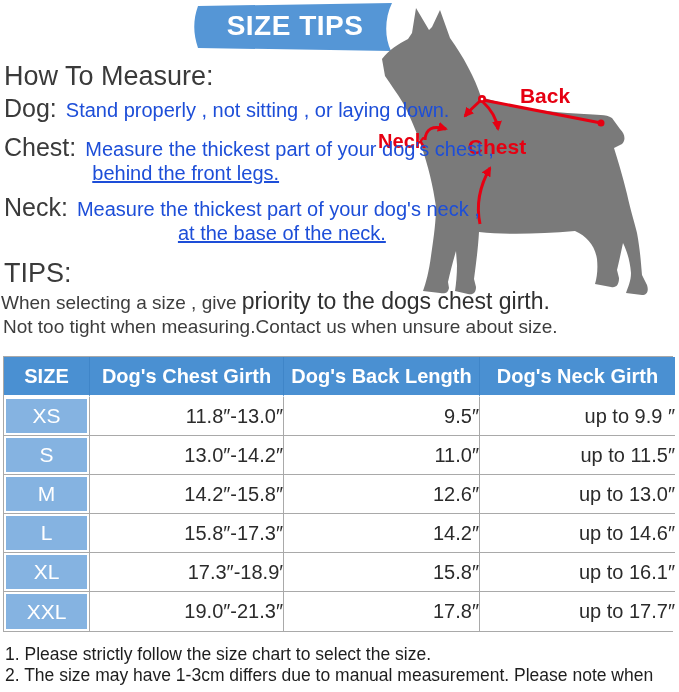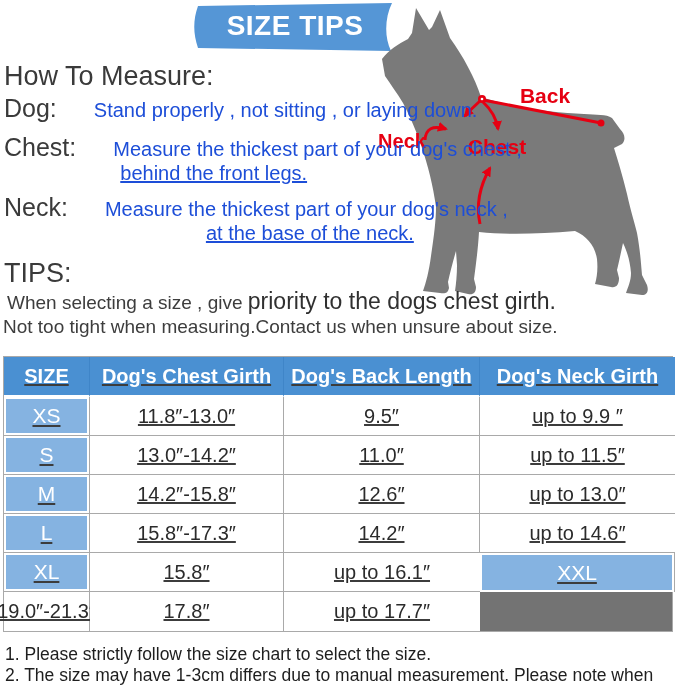--- a/index.html
+++ b/index.html
@@ -16,58 +16,57 @@
   #banner .banner-title {
     position:absolute; left:0; top:0; width:100%; height:100%;
     display:flex; align-items:center; justify-content:center;
     color:#fff; font-size:28px; font-weight:bold; letter-spacing:.5px;
     padding-bottom:2px; box-sizing:border-box;
   }
 
   
   .h1 { font-size:27px; color:#3a3a3a; }
   #howto-heading { left:4px; top:61px; }
-  .measure-row { display:flex; align-items:flex-start;gap:28px; }
+  .measure-row { display:flex; align-items:flex-start; }
   .measure-label { font-size:25px; color:#3a3a3a; line-height:26px; flex:0 0 auto; margin-right:9px; }
   .measure-lines { font-size:20px; color:#1d4ed8; line-height:24px; padding-top:3px; }
   .measure-lines .l2 { padding-left:7px;text-decoration:underline; }
   #row-dog   { left:4px; top:95px;  }
   #row-chest { left:4px; top:134px; }
   #row-neck  { left:4px; top:194px;text-align:center; }
 
   
   #tips-heading { left:4px; top:258px; }
-  #tips-line1 { left:7px; top:288px; font-size:19px; color:#3d3d3d; white-space:nowrap; }
+  #tips-line1 { left:1px; top:288px; font-size:19px; color:#3d3d3d; white-space:nowrap; }
   #tips-line1 .emph { font-size:23px; color:#303030; }
   #tips-line2 { left:3px; top:316px; font-size:19px; color:#3d3d3d; white-space:nowrap; }
 
   
   #dog-figure { left:379px; top:2px; width:284px; height:300px; }
   #dog-figure text { font-family:"Liberation Sans","DejaVu Sans",sans-serif; font-weight:bold; }
 
   
   #size-table {
     left:3px; top:356px; width:670px; box-sizing:border-box;
     border:1px solid #a9a9a9;
     display:grid;
     grid-template-columns:86px 194px 196px 195px;
     grid-template-rows:40px repeat(6,39px);
-    background:#737373;
-    text-decoration:underline;
+    background:#1d4ed8;
   }
   .th {
     background:#4a90d2; color:#fff; font-size:20px; font-weight:bold;
     display:flex; align-items:center; justify-content:center;
     border-right:1px solid #3f85c8; border-bottom:2px solid #fff;
     box-sizing:border-box;
   }
   .th:nth-child(4n) { border-right:none; }
   .td {
     background:#fff; color:#2b2b2b; font-size:20px;
-    display:flex; align-items:center; justify-content:center;
+    display:flex; align-items:center; justify-content:flex-end;
     border-right:1px solid #a9a9a9; border-bottom:1px solid #a9a9a9;
     box-sizing:border-box;
   }
   .td.last-col { border-right:none; }
   .td.last-row { border-bottom:none; }
   .td.size-cell { padding:2px; }
   .size-cell .blue {
     width:100%; height:100%; background:#85b3e1; color:#fff;
     font-size:21px; display:flex; align-items:center; justify-content:center;
   }
@@ -201,20 +200,21 @@
     <div class="td size-cell">
         <div class="blue">L</div>
       </div>
     <div class="td">15.8″-17.3″</div>
     <div class="td">14.2″</div>
     <div class="td last-col">up to 14.6″</div>
 
     <div class="td size-cell">
         <div class="blue">XL</div>
       </div>
+    <div class="td">17.3″-18.9′</div>
     <div class="td">15.8″</div>
     <div class="td last-col">up to 16.1″</div>
 
     <div class="td size-cell last-row">
         <div class="blue">XXL</div>
       </div>
     <div class="td last-row">19.0″-21.3″</div>
     <div class="td last-row">17.8″</div>
     <div class="td last-row last-col">up to 17.7″</div>
   </div>

